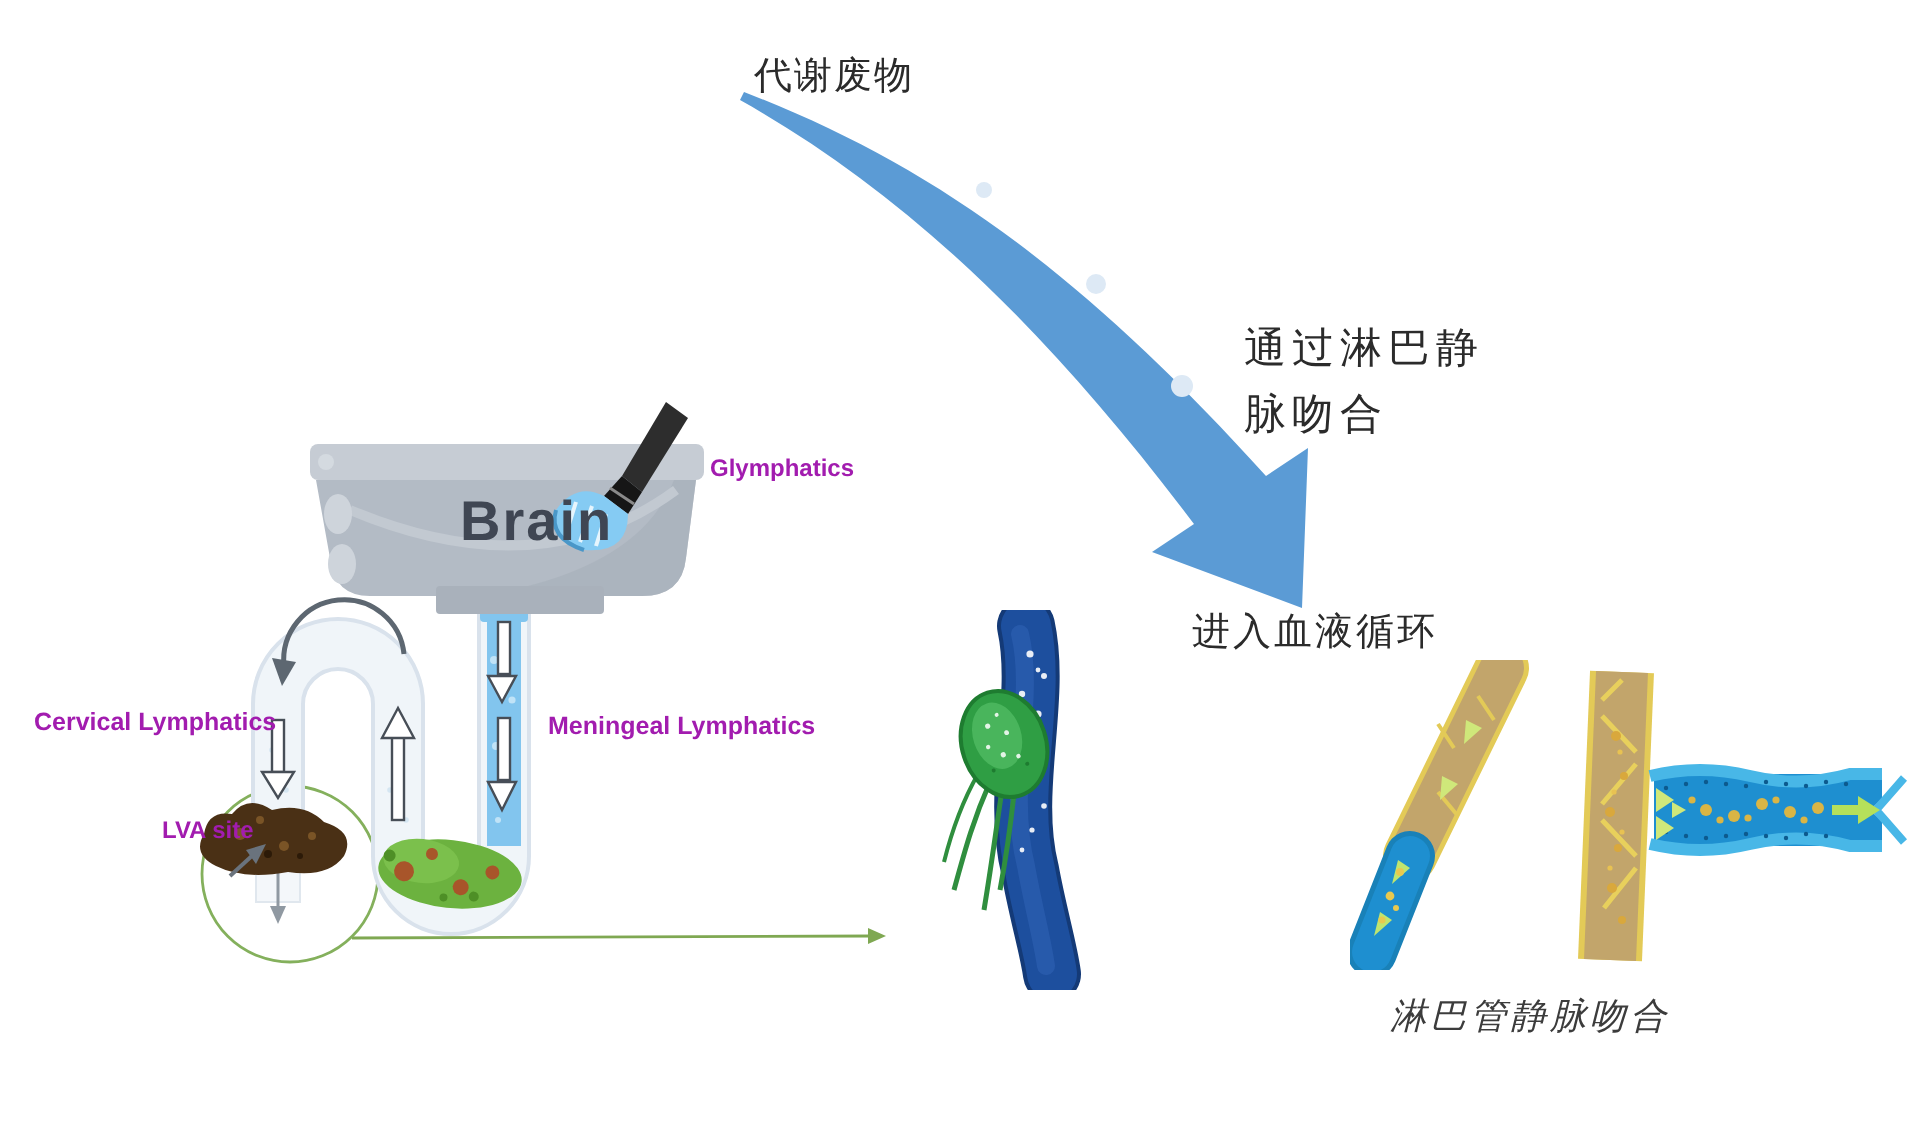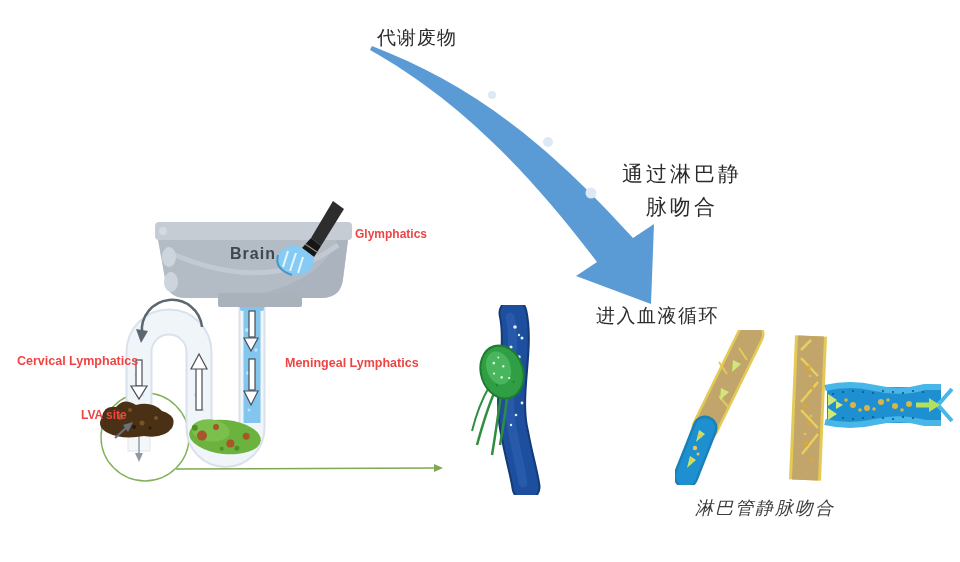--- a/index.html
+++ b/index.html
@@ -1,33 +1,33 @@
 <!DOCTYPE html>
 <html><head>
 <meta charset="utf-8">
 <style>
   html,body{margin:0;padding:0;background:#fff;}
   .stage{position:relative;width:960px;height:562px;background:#ffffff;overflow:hidden;
          font-family:"Liberation Sans",sans-serif;}
   .abs{position:absolute;}
   .zh{font-family:"DejaVu Serif","Liberation Serif",serif;color:#2b2b2b;white-space:nowrap;}
-  .en{font-family:"Liberation Sans",sans-serif;font-weight:bold;color:#ef4444;font-size:12px;white-space:nowrap;}
+  .en{font-family:"Liberation Sans",sans-serif;font-weight:bold;color:#a21caf;font-size:12px;white-space:nowrap;}
   .t-waste{left:377px;top:25px;font-size:19px;letter-spacing:1px;}
   .t-via{left:401px;top:81px;font-size:20px;letter-spacing:1px;}
   .t-transport{left:396px;top:148px;font-size:29px;letter-spacing:3px;color:#1c1c1c;}
-  .t-lva{left:622px;top:158px;font-size:21px;letter-spacing:3px;line-height:33px;text-align:center;}
+  .t-lva{left:622px;top:158px;font-size:21px;letter-spacing:3px;line-height:33px;}
   .t-blood{left:596px;top:303px;font-size:19px;letter-spacing:1.5px;}
   .caption{font-size:18px;letter-spacing:2px;color:#3c3c3c;}
   .c-node{left:461px;top:496px;}
   .c-vessel{left:695px;top:496px;font-style:italic;}
   .l-glymph{left:355px;top:227px;}
   .l-cervical{left:17px;top:354px;font-size:12.5px;}
-  .l-meningeal{left:285px;top:356px;font-size:12.5px;}
+  .l-meningeal{left:274px;top:356px;font-size:12.5px;}
   .l-lva{left:81px;top:408px;}
-  .l-brain{left:230px;top:245px;font-size:16px;font-weight:bold;color:#3f4653;letter-spacing:1px;
+  .l-brain{left:230px;top:245px;font-size:28px;font-weight:bold;color:#3f4653;letter-spacing:1px;
            font-family:"Liberation Sans",sans-serif;}
   svg{display:block;}
 </style>
 </head>
 <body>
 
 <div class="stage">
 
   <svg class="abs" style="left:350px;top:28px;" width="350" height="300" viewBox="0 0 350 300">
     <path d="M22,18 C115,54 190,107 283,210 L304,196 L301,276 L226,248 L247,234 C170,132 100,67 20,22 Z" fill="#5b9bd5"></path>

